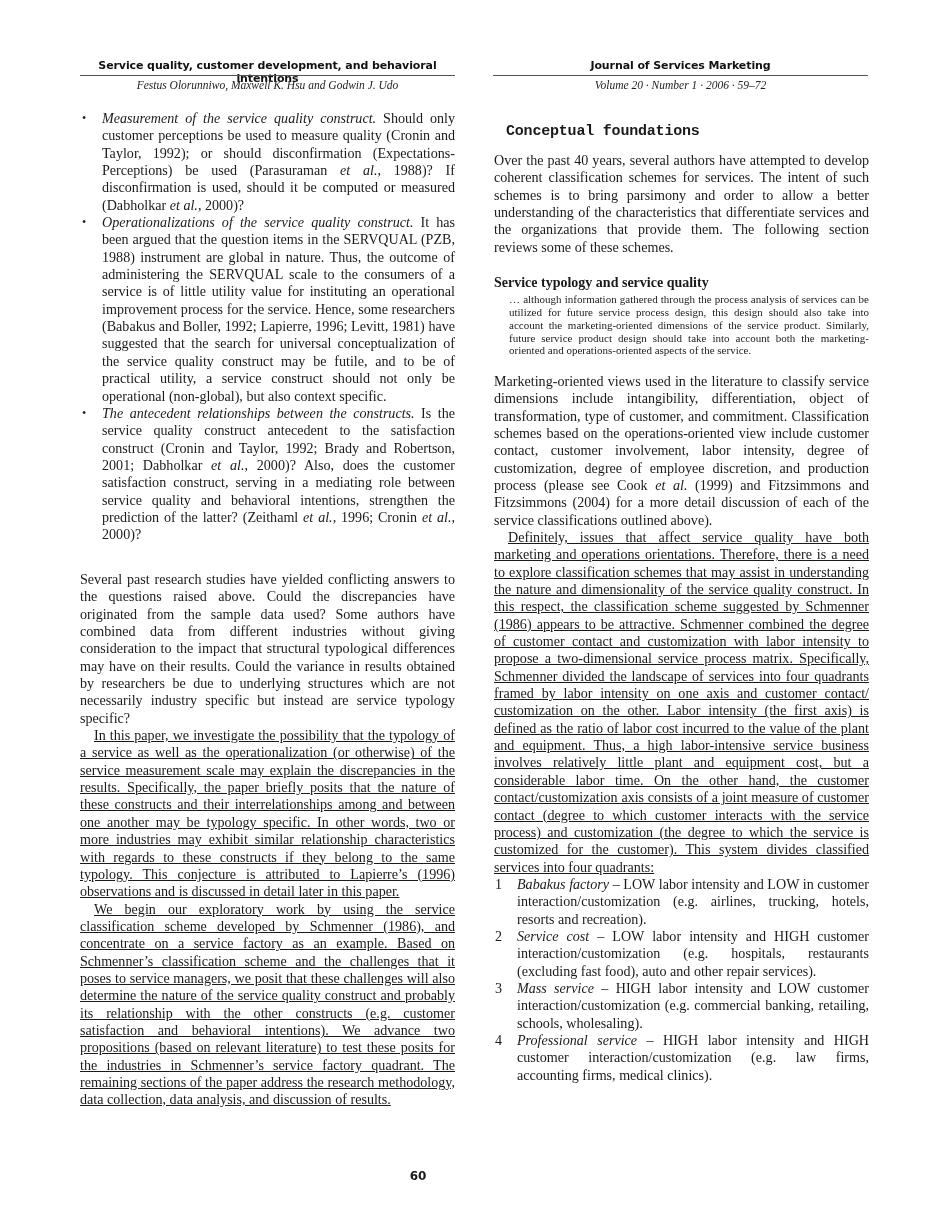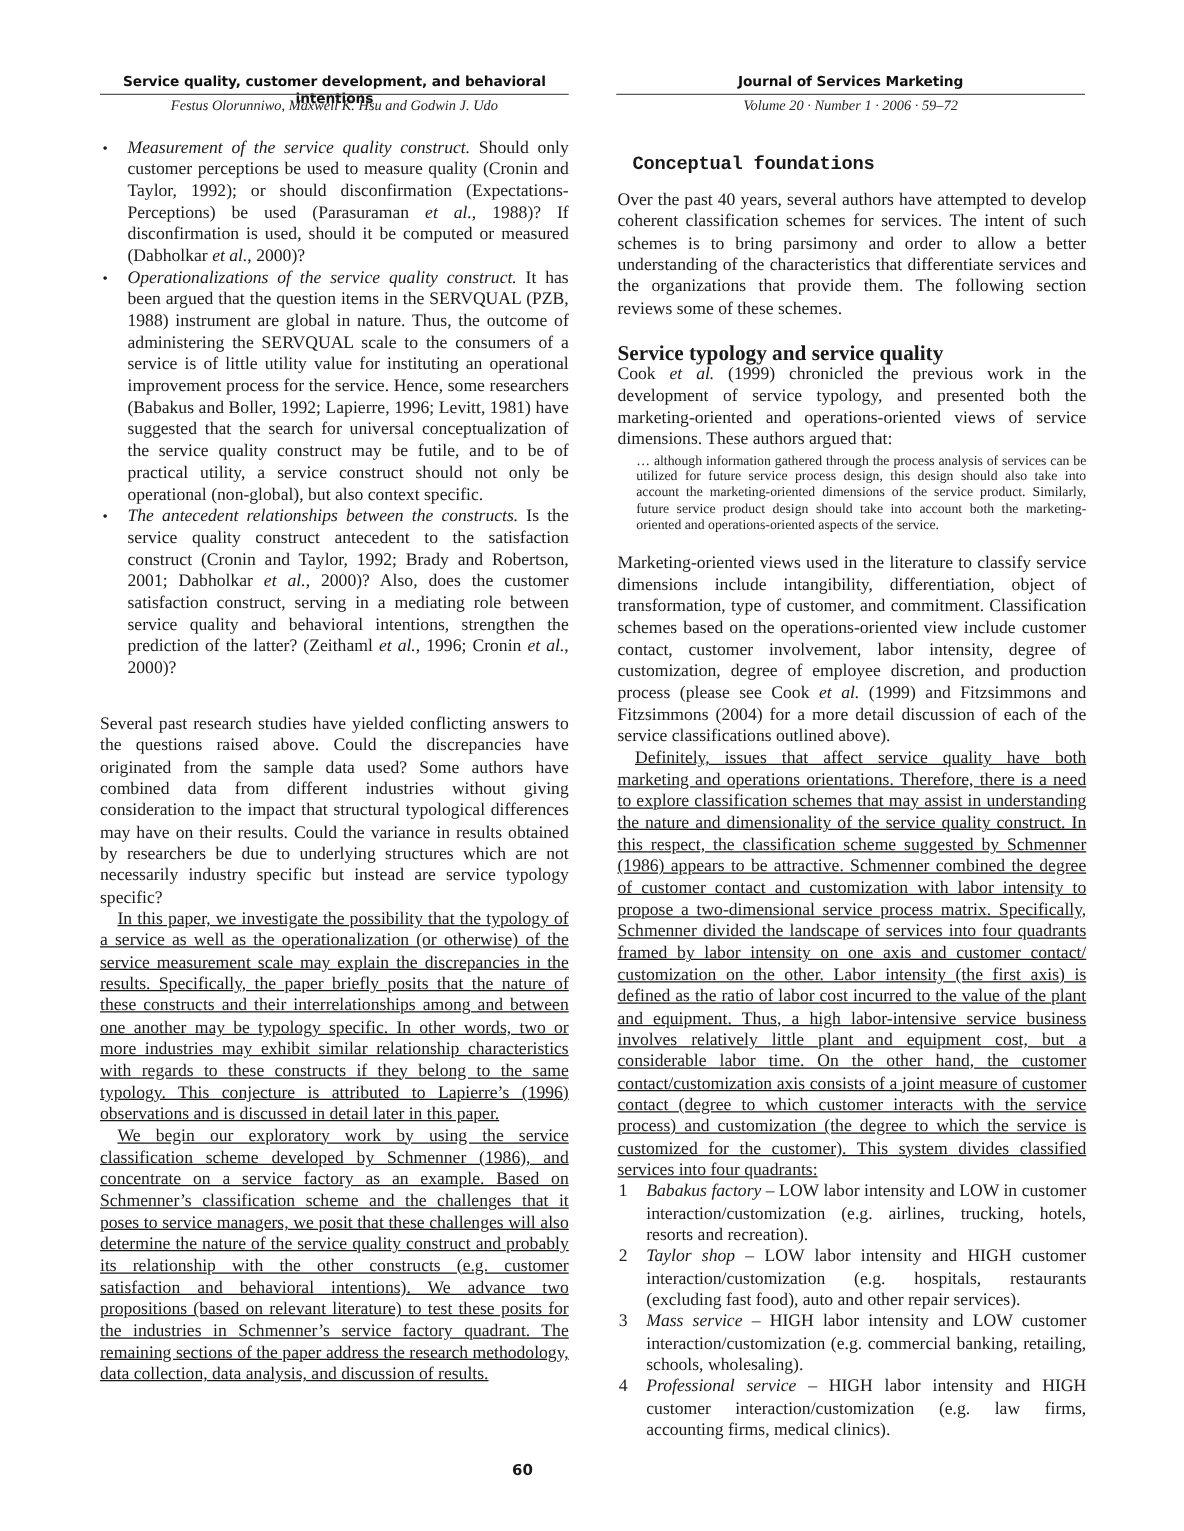--- a/index.html
+++ b/index.html
@@ -22,21 +22,21 @@
     text-align: justify; margin: 0; hyphens: none;
   }
   .bullets { position: absolute; top: 110px; left: 80px; width: 375px; margin: 0; padding: 0; list-style: none; }
   .bullets li { position: relative; padding-left: 22px; }
   .bullet-dot { position: absolute; left: 2px; top: 0; font-size: 12px; }
   .para-indent { text-indent: 14px; text-decoration: underline; }
   .section-head {
     font-family: Liberation Mono, monospace; font-weight: bold; font-size: 15px;
     margin: 12px; letter-spacing: -0.2px;
   }
-  .sub-head { font-family: "Liberation Serif", serif; font-weight: bold; font-size: 17px; line-height: 17.35px; margin: 0; }
+  .sub-head { font-family: "Liberation Serif", serif; font-weight: bold; font-size: 14px; line-height: 17.35px; margin: 0; }
   .quote {
     font-family: "Liberation Serif", serif; font-size: 11px; line-height: 12.7px;
     text-align: justify; margin: 0 0 0 15px; color: #222;
   }
   .num-list { margin: 0; padding: 0; list-style: none; }
   .num-list li { position: relative; padding-left: 23px; }
   .num-label { position: absolute; left: 1px; top: 0; }
   .page-num {
     position: absolute; top: 1169px; left: 0; width: 836px; text-align: center;
     font-family: "DejaVu Sans", sans-serif; font-weight: bold; font-size: 12px;
@@ -73,29 +73,28 @@
   <p class="body-text">Several past research studies have yielded conflicting answers to the questions raised above. Could the discrepancies have originated from the sample data used? Some authors have combined data from different industries without giving consideration to the impact that structural typological differences may have on their results. Could the variance in results obtained by researchers be due to underlying structures which are not necessarily industry specific but instead are service typology specific?</p>
   <p class="body-text para-indent">In this paper, we investigate the possibility that the typology of a service as well as the operationalization (or otherwise) of the service measurement scale may explain the discrepancies in the results. Specifically, the paper briefly posits that the nature of these constructs and their interrelationships among and between one another may be typology specific. In other words, two or more industries may exhibit similar relationship characteristics with regards to these constructs if they belong to the same typology. This conjecture is attributed to Lapierre’s (1996) observations and is discussed in detail later in this paper.</p>
   <p class="body-text para-indent">We begin our exploratory work by using the service classification scheme developed by Schmenner (1986), and concentrate on a service factory as an example. Based on Schmenner’s classification scheme and the challenges that it poses to service managers, we posit that these challenges will also determine the nature of the service quality construct and probably its relationship with the other constructs (e.g. customer satisfaction and behavioral intentions). We advance two propositions (based on relevant literature) to test these posits for the industries in Schmenner’s service factory quadrant. The remaining sections of the paper address the research methodology, data collection, data analysis, and discussion of results.</p>
 </div>
 
 <div class="col col-right" style="top:111px;">
   <h2 class="section-head">Conceptual foundations</h2>
   <p class="body-text" style="margin-top:9px;">Over the past 40 years, several authors have attempted to develop coherent classification schemes for services. The intent of such schemes is to bring parsimony and order to allow a better understanding of the characteristics that differentiate services and the organizations that provide them. The following section reviews some of these schemes.</p>
 
   <h3 class="sub-head" style="margin-top:18px;">Service typology and service quality</h3>
-  <p class="body-text"><span>Cook </span><span class="it">et al.</span><span> (1999) chronicled the previous work in the development of service typology, and presented both the marketing-oriented and operations-oriented views of service dimensions. These authors argued that:</span></p>
 
   <p class="quote" style="margin-top:2px;">… although information gathered through the process analysis of services can be utilized for future service process design, this design should also take into account the marketing-oriented dimensions of the service product. Similarly, future service product design should take into account both the marketing-oriented and operations-oriented aspects of the service.</p>
 
   <p class="body-text" style="margin-top:16px;"><span>Marketing-oriented views used in the literature to classify service dimensions include intangibility, differentiation, object of transformation, type of customer, and commitment. Classification schemes based on the operations-oriented view include customer contact, customer involvement, labor intensity, degree of customization, degree of employee discretion, and production process (please see Cook </span><span class="it">et al.</span><span> (1999) and Fitzsimmons and Fitzsimmons (2004) for a more detail discussion of each of the service classifications outlined above).</span></p>
 
   <p class="body-text para-indent">Definitely, issues that affect service quality have both marketing and operations orientations. Therefore, there is a need to explore classification schemes that may assist in understanding the nature and dimensionality of the service quality construct. In this respect, the classification scheme suggested by Schmenner (1986) appears to be attractive. Schmenner combined the degree of customer contact and customization with labor intensity to propose a two-dimensional service process matrix. Specifically, Schmenner divided the landscape of services into four quadrants framed by labor intensity on one axis and customer contact/ customization on the other. Labor intensity (the first axis) is defined as the ratio of labor cost incurred to the value of the plant and equipment. Thus, a high labor-intensive service business involves relatively little plant and equipment cost, but a considerable labor time. On the other hand, the customer contact/customization axis consists of a joint measure of customer contact (degree to which customer interacts with the service process) and customization (the degree to which the service is customized for the customer). This system divides classified services into four quadrants:</p>
 
   <ol class="num-list body-text">
     <li><span class="num-label">1</span><span class="it">Babakus factory</span><span> – LOW labor intensity and LOW in customer interaction/customization (e.g. airlines, trucking, hotels, resorts and recreation).</span></li>
-    <li><span class="num-label">2</span><span class="it">Taylor shop</span><span> – LOW labor intensity and HIGH customer interaction/customization (e.g. hospitals, restaurants (excluding fast food), auto and other repair services).</span></li>
+    <li><span class="num-label">2</span><span class="it">Service cost</span><span> – LOW labor intensity and HIGH customer interaction/customization (e.g. hospitals, restaurants (excluding fast food), auto and other repair services).</span></li>
     <li><span class="num-label">3</span><span class="it">Mass service</span><span> – HIGH labor intensity and LOW customer interaction/customization (e.g. commercial banking, retailing, schools, wholesaling).</span></li>
     <li><span class="num-label">4</span><span class="it">Professional service</span><span> – HIGH labor intensity and HIGH customer interaction/customization (e.g. law firms, accounting firms, medical clinics).</span></li>
   </ol>
 </div>
 
 <div class="page-num">60</div>
 
 </body></html>

